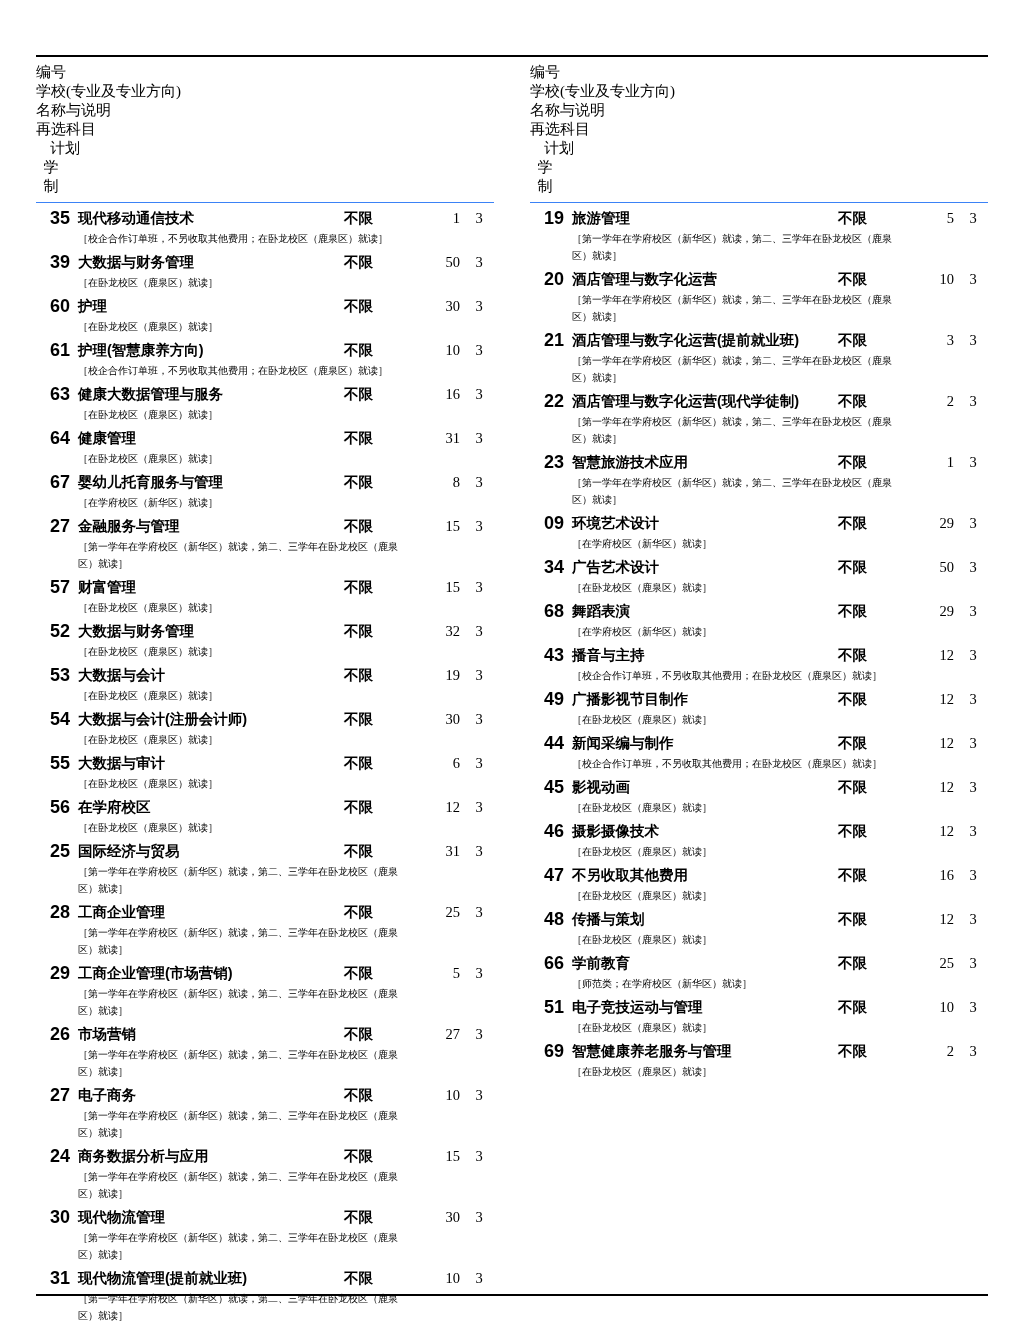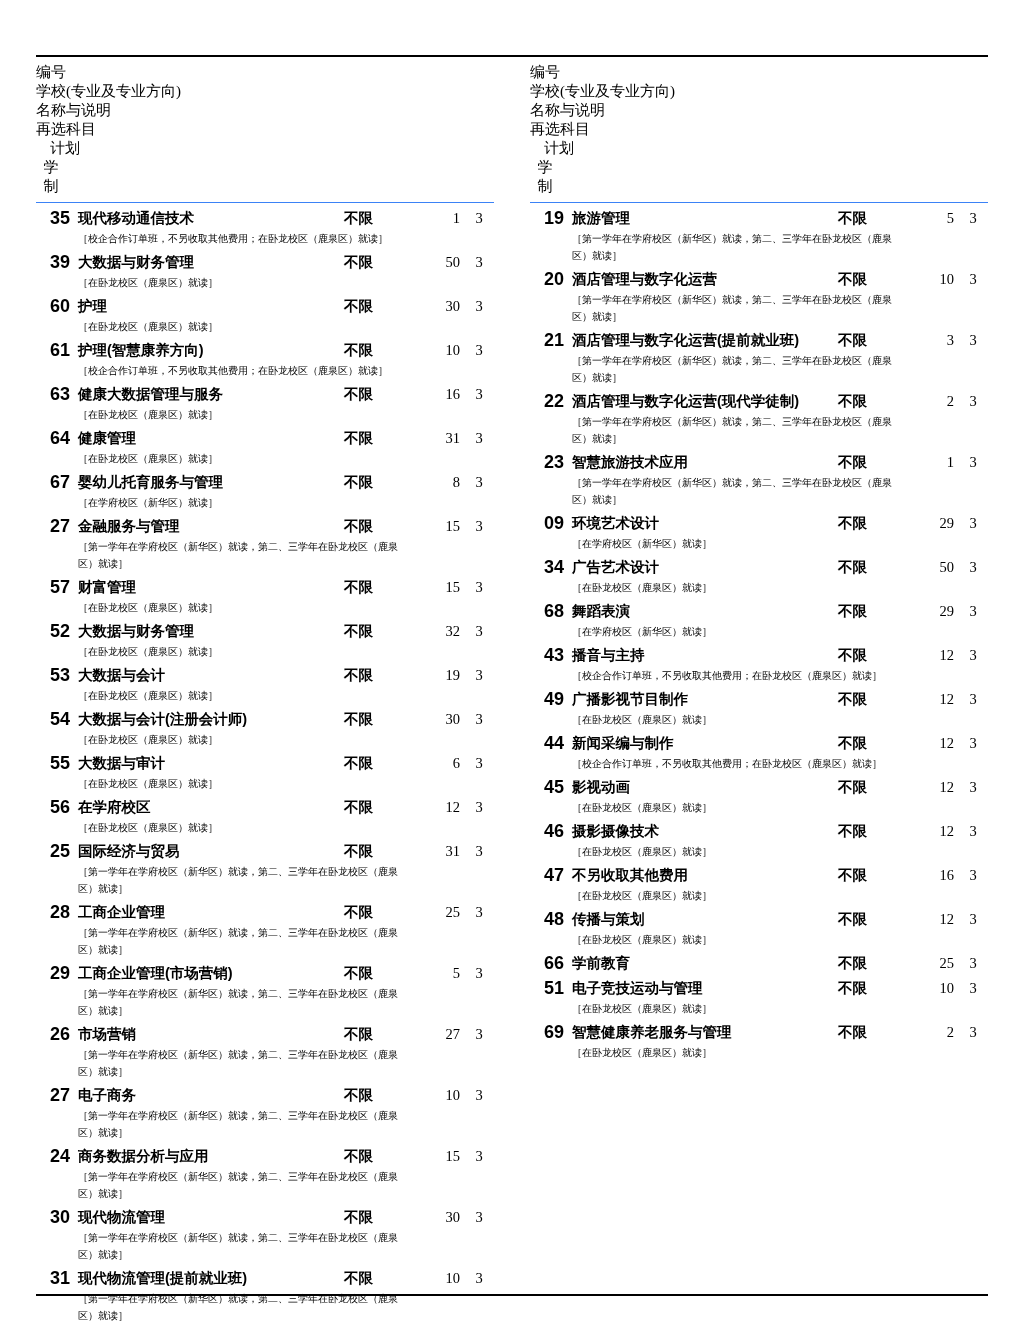--- a/index.html
+++ b/index.html
@@ -539,20 +539,21 @@
             <div class="note">［在卧龙校区（鹿泉区）就读］</div>
           </div>
           <div>
             <div class="row">
               <div class="c-code">66</div>
               <div class="c-name">学前教育</div>
               <div class="c-sub">不限</div>
               <div class="c-plan">25</div>
               <div class="c-year">3</div>
             </div>
+            <div class="note">［师范类；在学府校区（新华区）就读］</div>
           </div>
           <div>
             <div class="row">
               <div class="c-code">51</div>
               <div class="c-name">电子竞技运动与管理</div>
               <div class="c-sub">不限</div>
               <div class="c-plan">10</div>
               <div class="c-year">3</div>
             </div>
             <div class="note">［在卧龙校区（鹿泉区）就读］</div>

